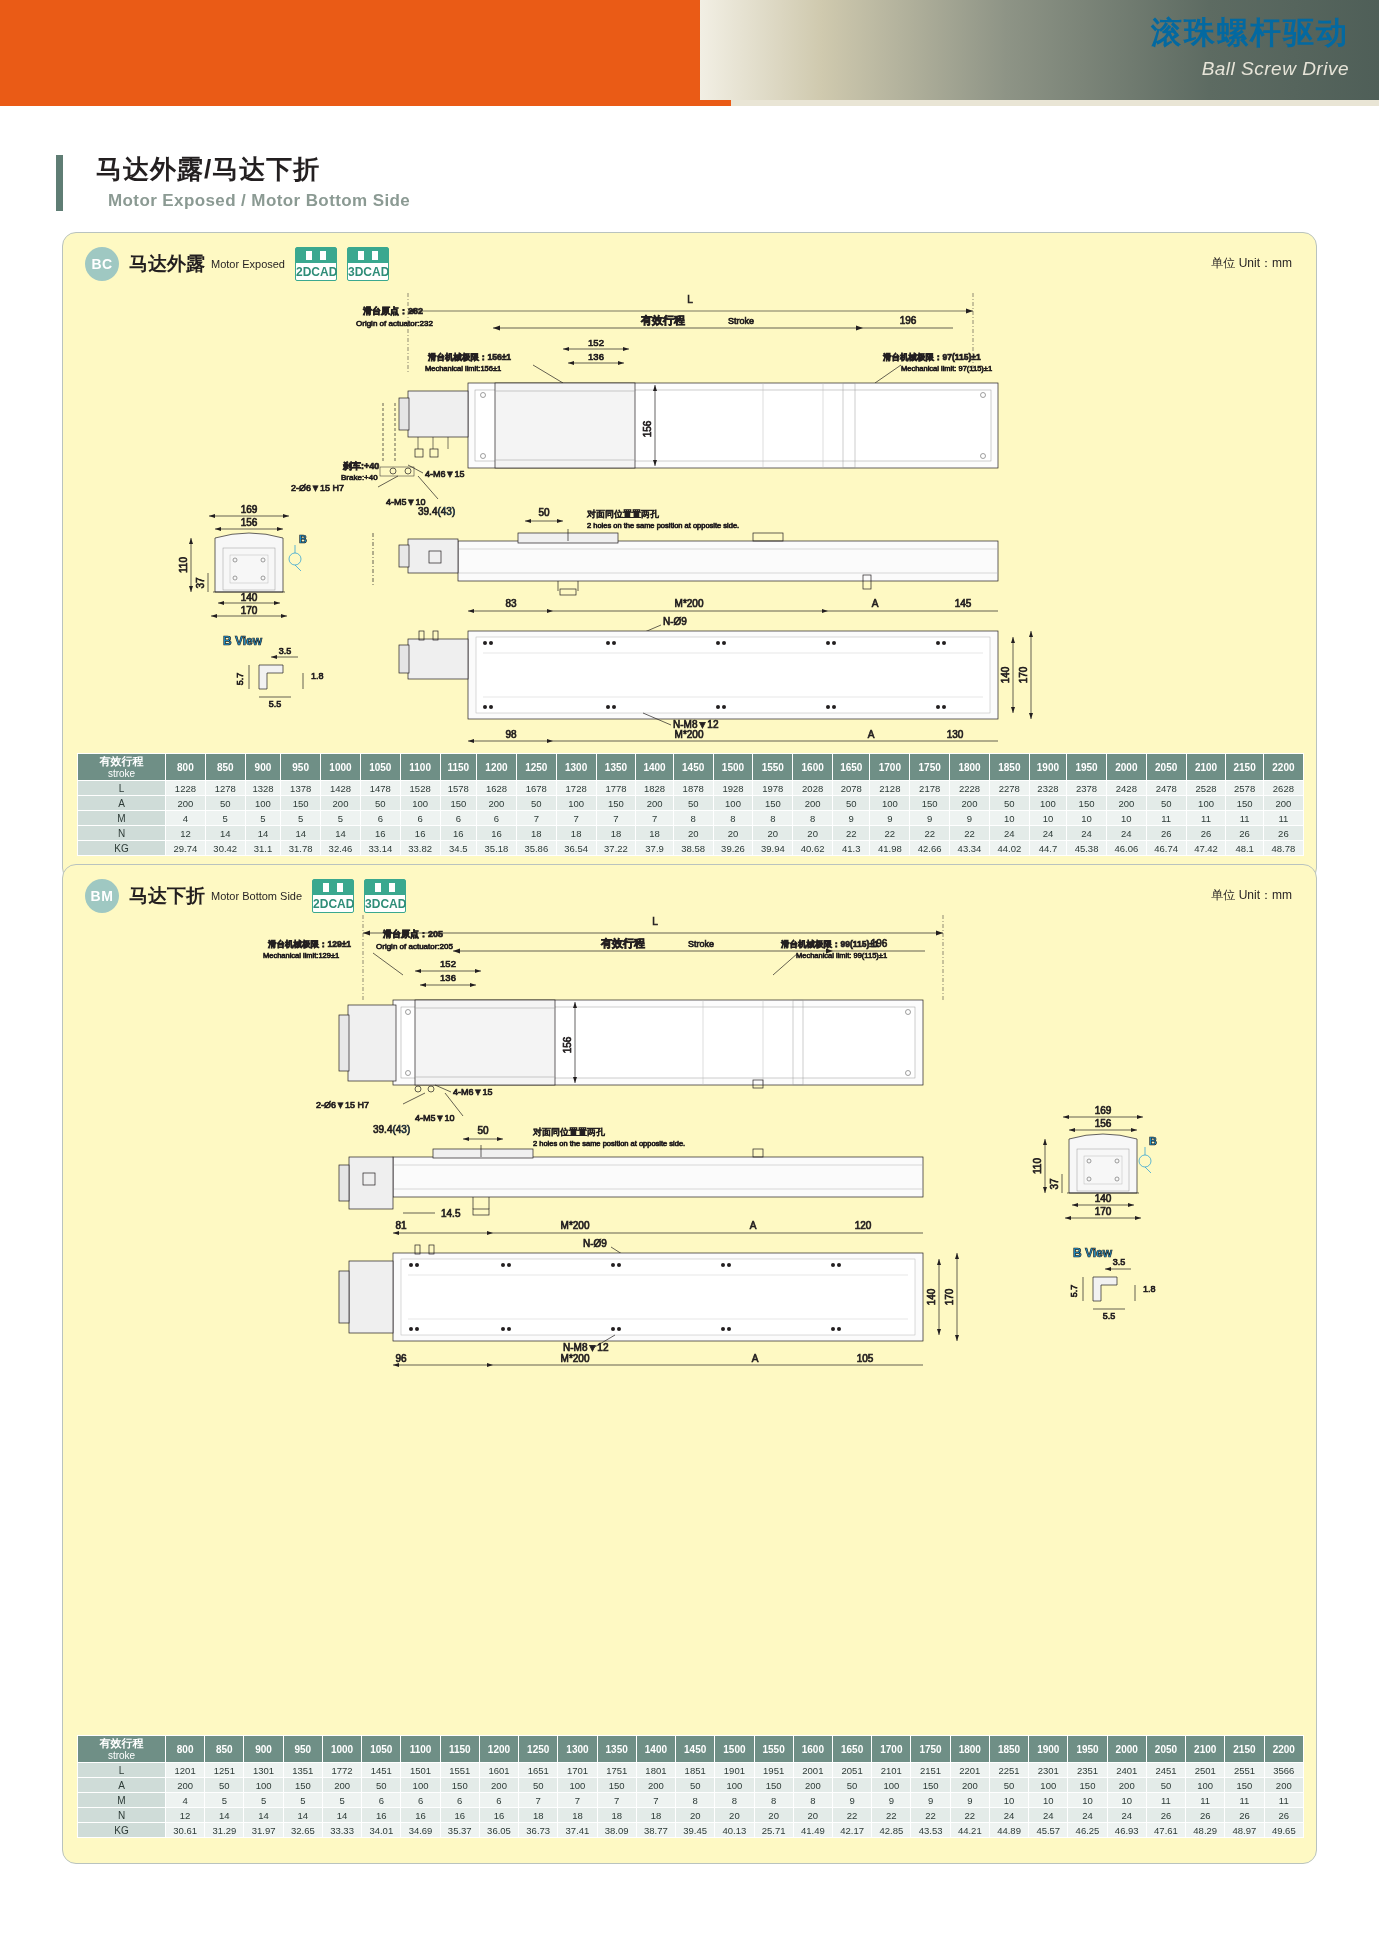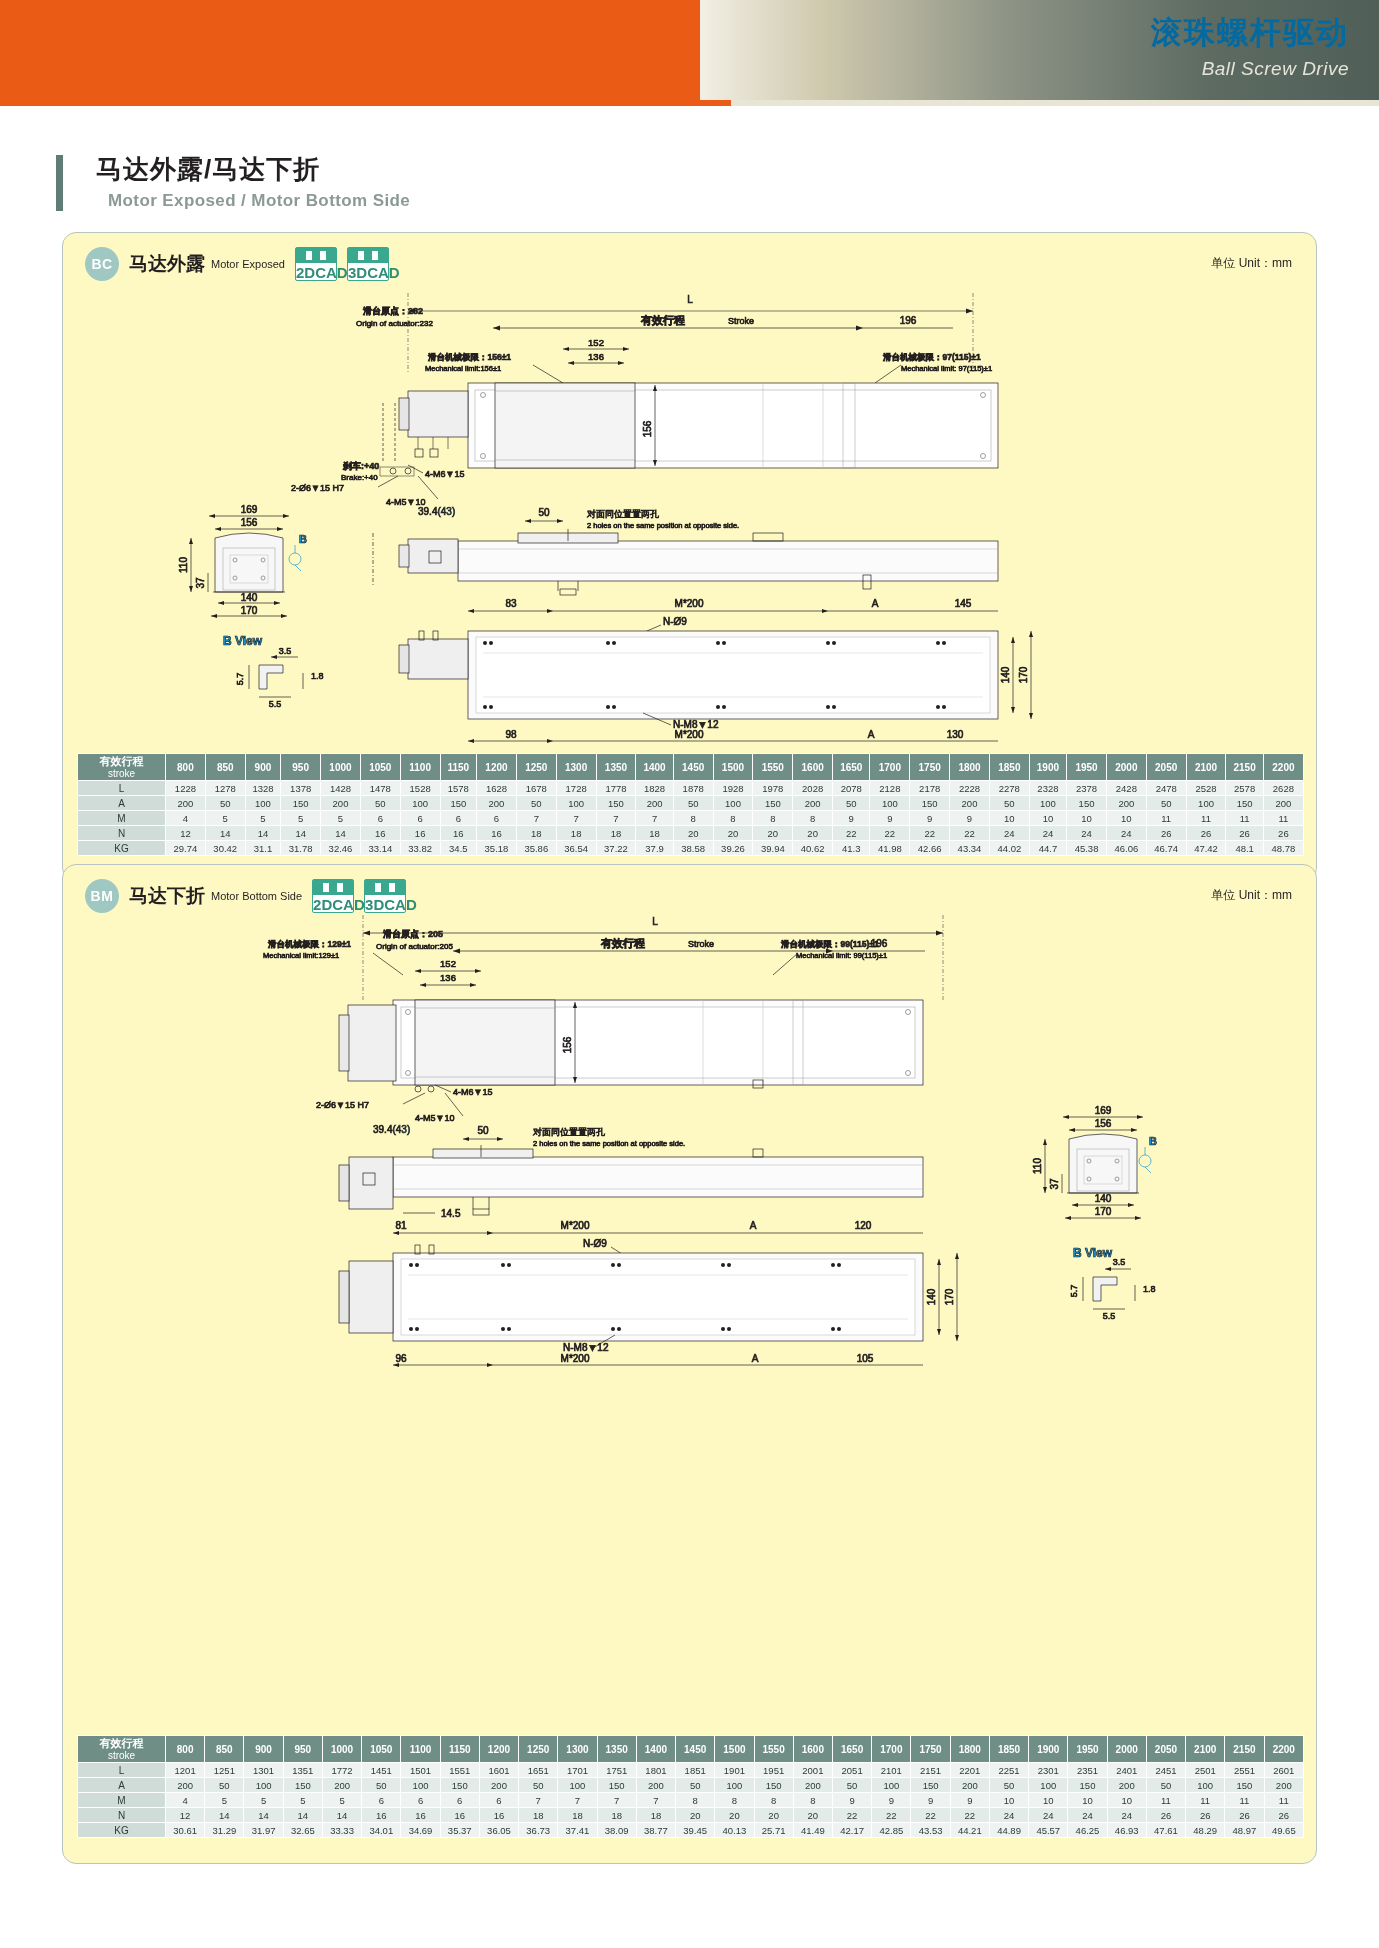--- a/index.html
+++ b/index.html
@@ -72,21 +72,21 @@
     margin-left:10px; position:relative; border-radius:2px;
   }
   .cadbtn .cadtop { position:absolute; left:0; top:0; width:100%; height:15px; background:#3aa88f; }
   .cadbtn .cadtop:before, .cadbtn .cadtop:after {
     content:""; position:absolute; top:3px; width:6px; height:9px; background:#ffffff;
   }
   .cadbtn .cadtop:before { left:10px; }
   .cadbtn .cadtop:after  { left:24px; }
   .cadbtn .cadlbl {
     position:absolute; left:0; top:15px; width:100%; height:19px;
-    font-size:15px; font-weight:bold; color:#2f8d78; text-align:center; line-height:19px;
+    font-size:12px; font-weight:bold; color:#2f8d78; text-align:center; line-height:19px;
   }
 
   .unit { position:absolute; right:24px; top:22px; font-size:12px; color:#231f20; }
 
   
   .draw { position:absolute; left:0; top:0; width:100%; height:100%; }
   .draw svg { display:block; }
 
   
   .tblwrap { position:absolute; left:14px; width:1227px; }
@@ -875,21 +875,21 @@
             <td>2101</td>
             <td>2151</td>
             <td>2201</td>
             <td>2251</td>
             <td>2301</td>
             <td>2351</td>
             <td>2401</td>
             <td>2451</td>
             <td>2501</td>
             <td>2551</td>
-            <td>2601</td>
+            <td>3566</td>
           </tr>
           <tr class="alt">
             <th>A</th>
             <td>200</td>
             <td>50</td>
             <td>100</td>
             <td>150</td>
             <td>200</td>
             <td>50</td>
             <td>100</td>

